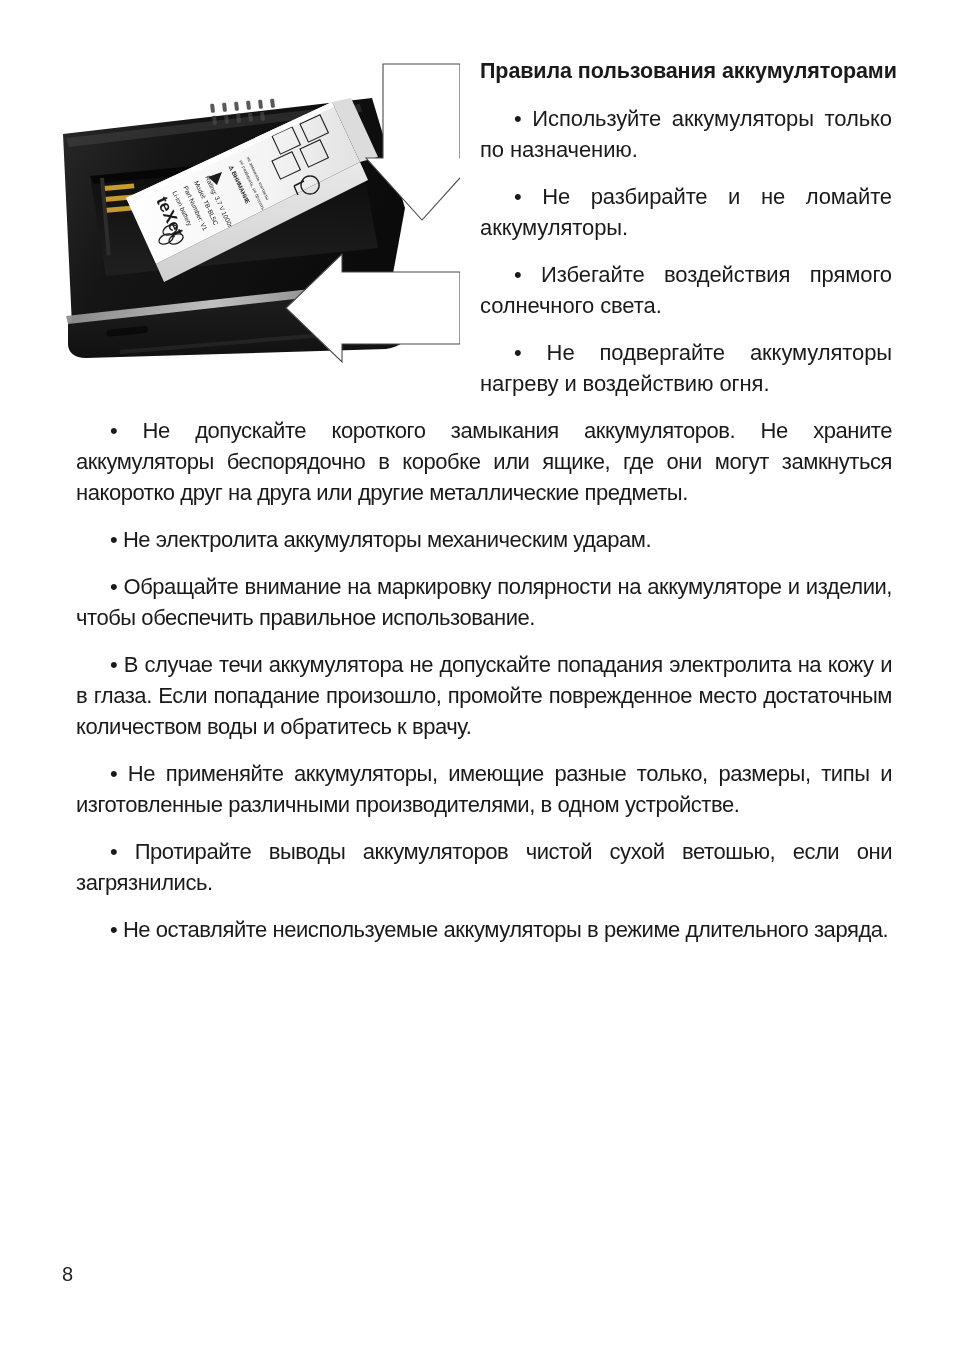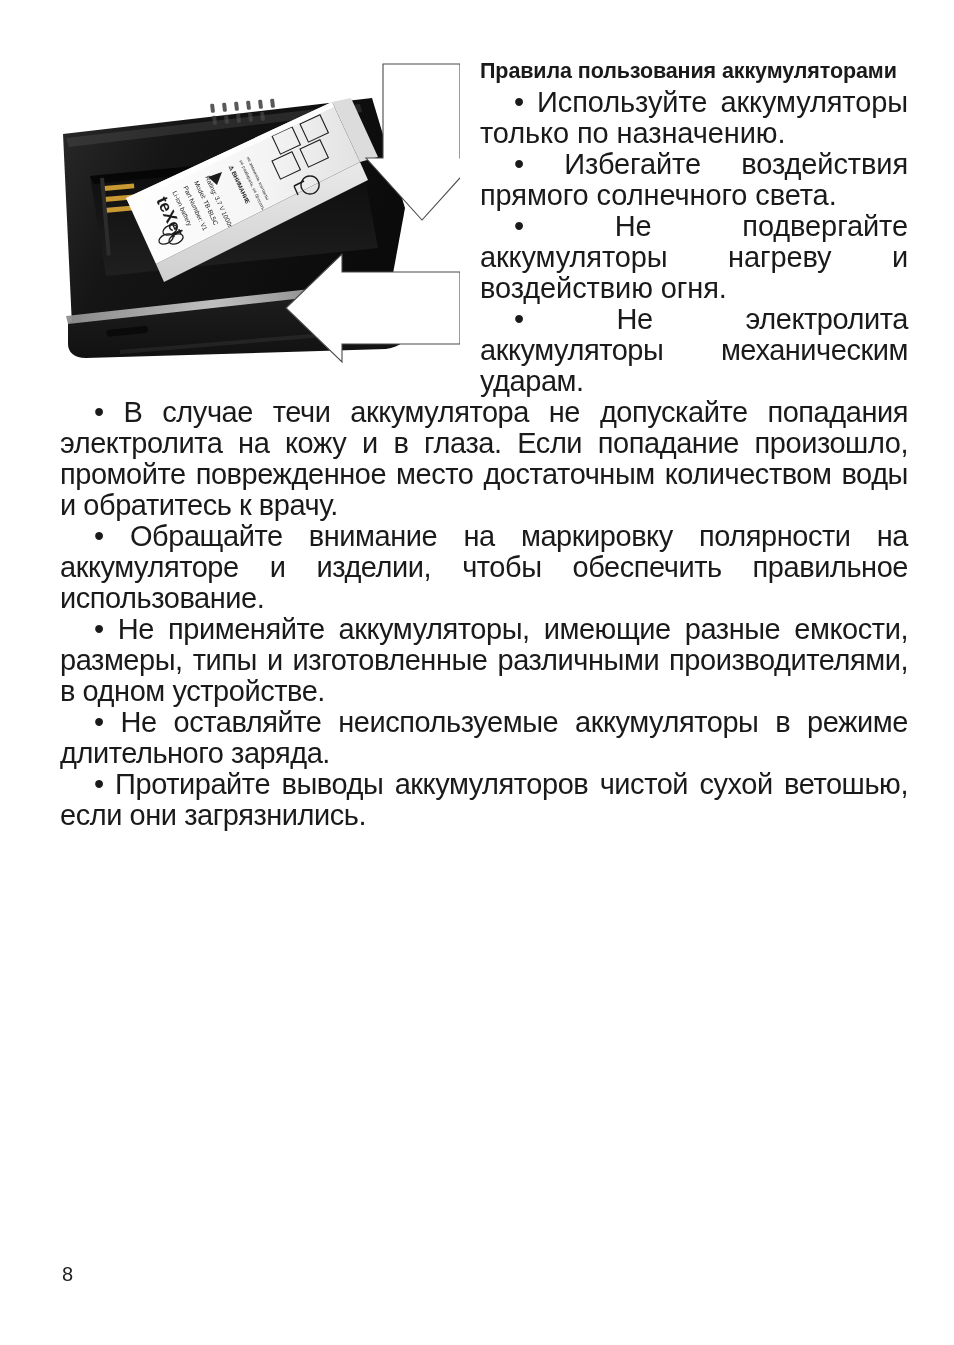--- a/index.html
+++ b/index.html
@@ -44,22 +44,22 @@
   h1.heading {
     margin: 0;
     font-size: 21.5px;
     line-height: 31px;
     font-weight: bold;
     letter-spacing: -0.1px;
     text-align: left;
   }
 
   p.para {
-    margin: 0;
-    font-size: 29px;
+    margin: 16px;
+    font-size: 22px;
     line-height: 31px;
     text-align: justify;
     text-indent: 34px;
     letter-spacing: -0.1px;
     hyphens: manual;
   }
   p.para.tight {
     font-stretch: semi-condensed;
     letter-spacing: -0.45px;
   }
@@ -88,28 +88,30 @@
 
 <div class="page">
 
   <div class="content">
 
     <div class="fig-wrap"></div>
 
     <h1 class="heading">Правила пользования аккумуляторами</h1>
 
     <p class="para">• Используйте аккумуляторы только по назначению.</p>
+    <p class="para">• Не разбирайте и не ломайте аккумуляторы.</p>
     <p class="para">• Избегайте воздействия прямого солнечного света.</p>
     <p class="para">• Не подвергайте аккумуляторы нагреву и воздействию огня.</p>
+    <p class="para tight">• Не допускайте короткого замыкания аккумуляторов. Не храните аккумуляторы беспорядочно в коробке или ящике, где они могут замкнуться накоротко друг на друга или другие металлические предметы.</p>
     <p class="para tight">• Не электролита аккумуляторы механическим ударам.</p>
+    <p class="para tight">• Обращайте внимание на маркировку полярности на аккумуляторе и изделии, чтобы обеспечить правильное использование.</p>
     <p class="para tight">• В случае течи аккумулятора не допускайте попадания электролита на кожу и в глаза. Если попадание произошло, промойте поврежденное место достаточным количеством воды и обратитесь к врачу.</p>
-    <p class="para tight">• Обращайте внимание на маркировку полярности на аккумуляторе и изделии, чтобы обеспечить правильное использование.</p>
-    <p class="para tight">• Не применяйте аккумуляторы, имеющие разные емкости, размеры, типы и изготовленные различными производителями, в одном устройстве.</p>
+    <p class="para tight">• Не применяйте аккумуляторы, имеющие разные только, размеры, типы и изготовленные различными производителями, в одном устройстве.</p>
+    <p class="para tight">• Протирайте выводы аккумуляторов чистой сухой ветошью, если они загрязнились.</p>
     <p class="para tight">• Не оставляйте неиспользуемые аккумуляторы в режиме длительного заряда.</p>
-    <p class="para tight">• Протирайте выводы аккумуляторов чистой сухой ветошью, если они загрязнились.</p>
   </div>
 
   <div class="photo">
     <svg viewBox="0 0 400 310" width="400" height="310" xmlns="http://www.w3.org/2000/svg" aria-label="battery installation photo">
       <defs>
         <linearGradient id="gBodyTop" x1="0" y1="0" x2="1" y2="0.35">
           <stop offset="0" stop-color="#2a2a2a"></stop>
           <stop offset="0.35" stop-color="#151515"></stop>
           <stop offset="1" stop-color="#0b0b0b"></stop>
         </linearGradient>

